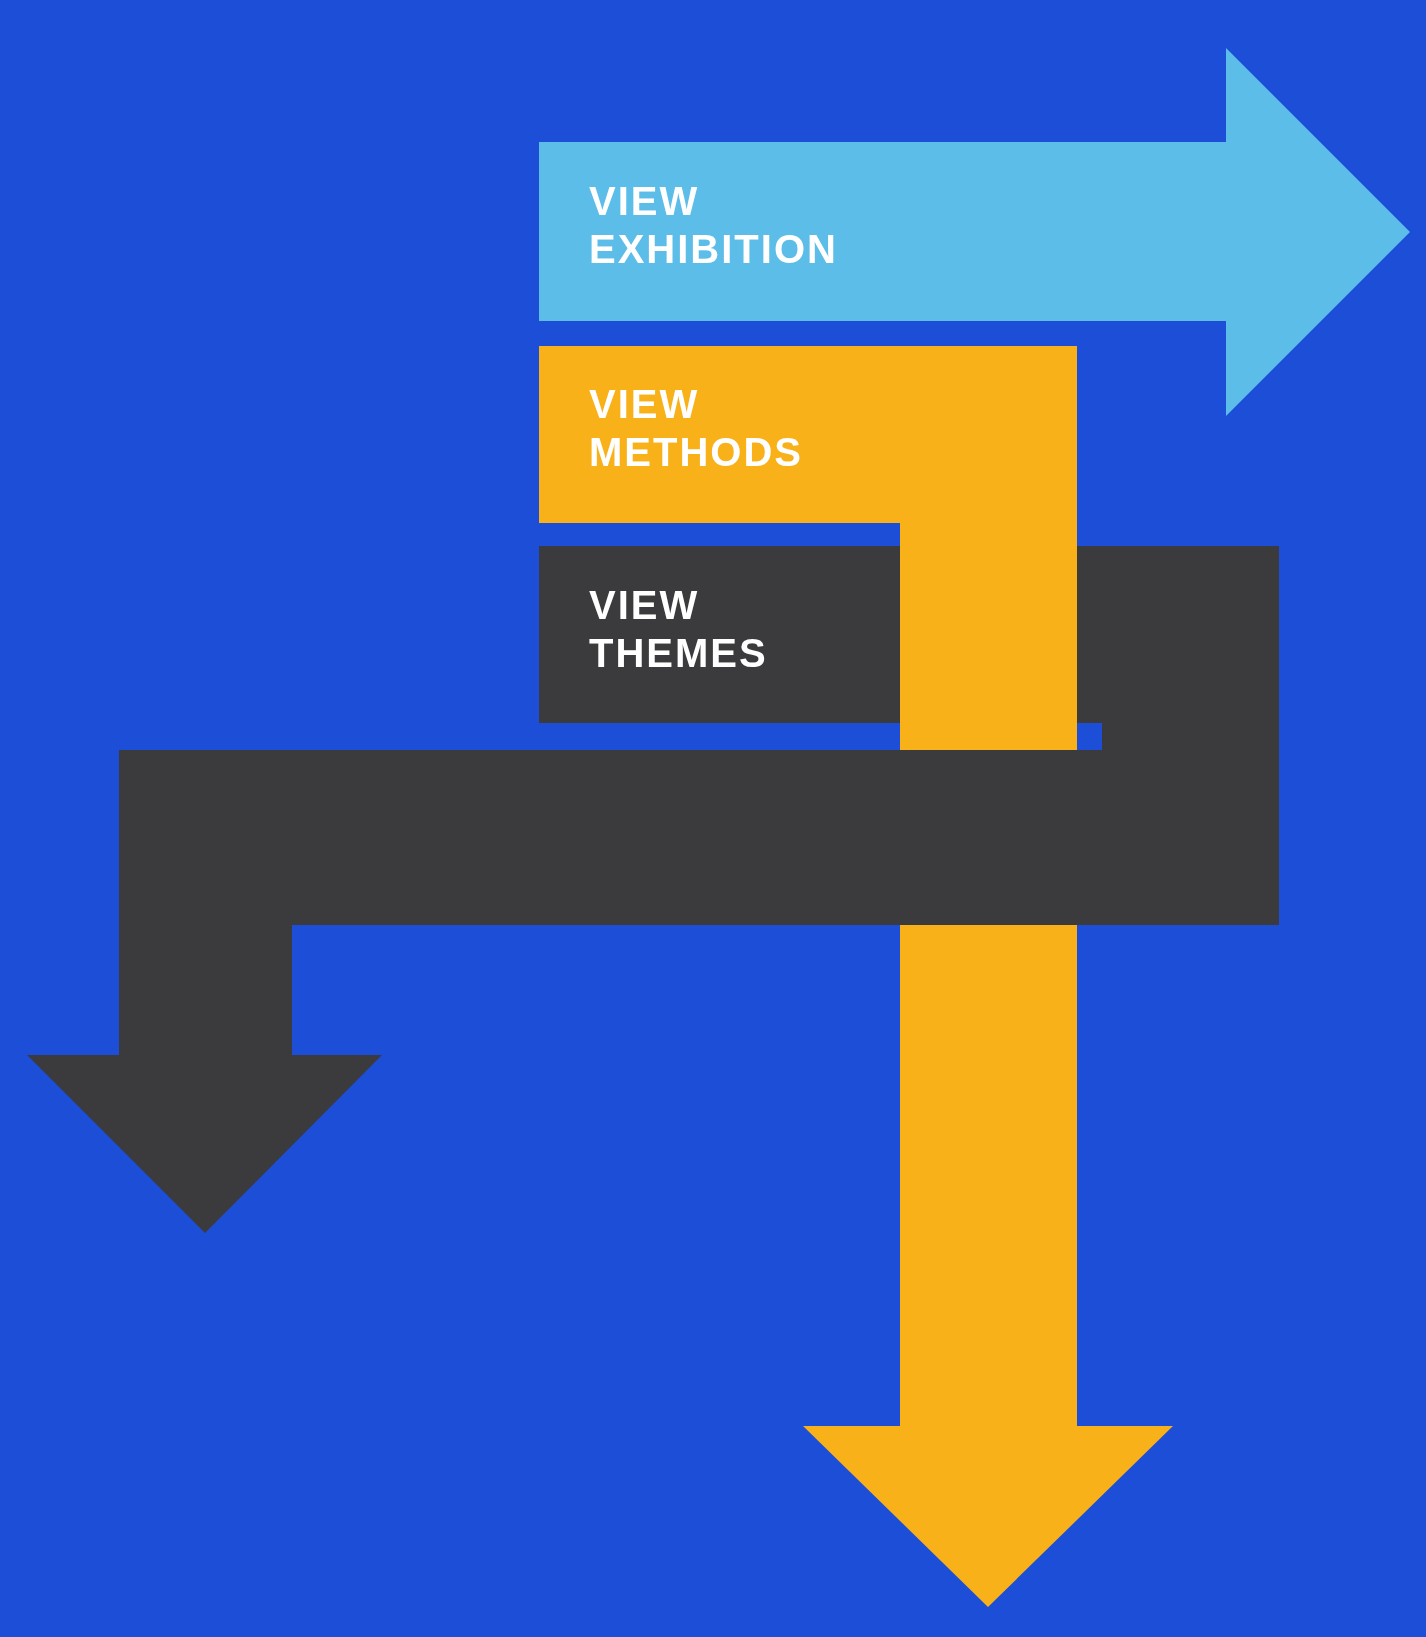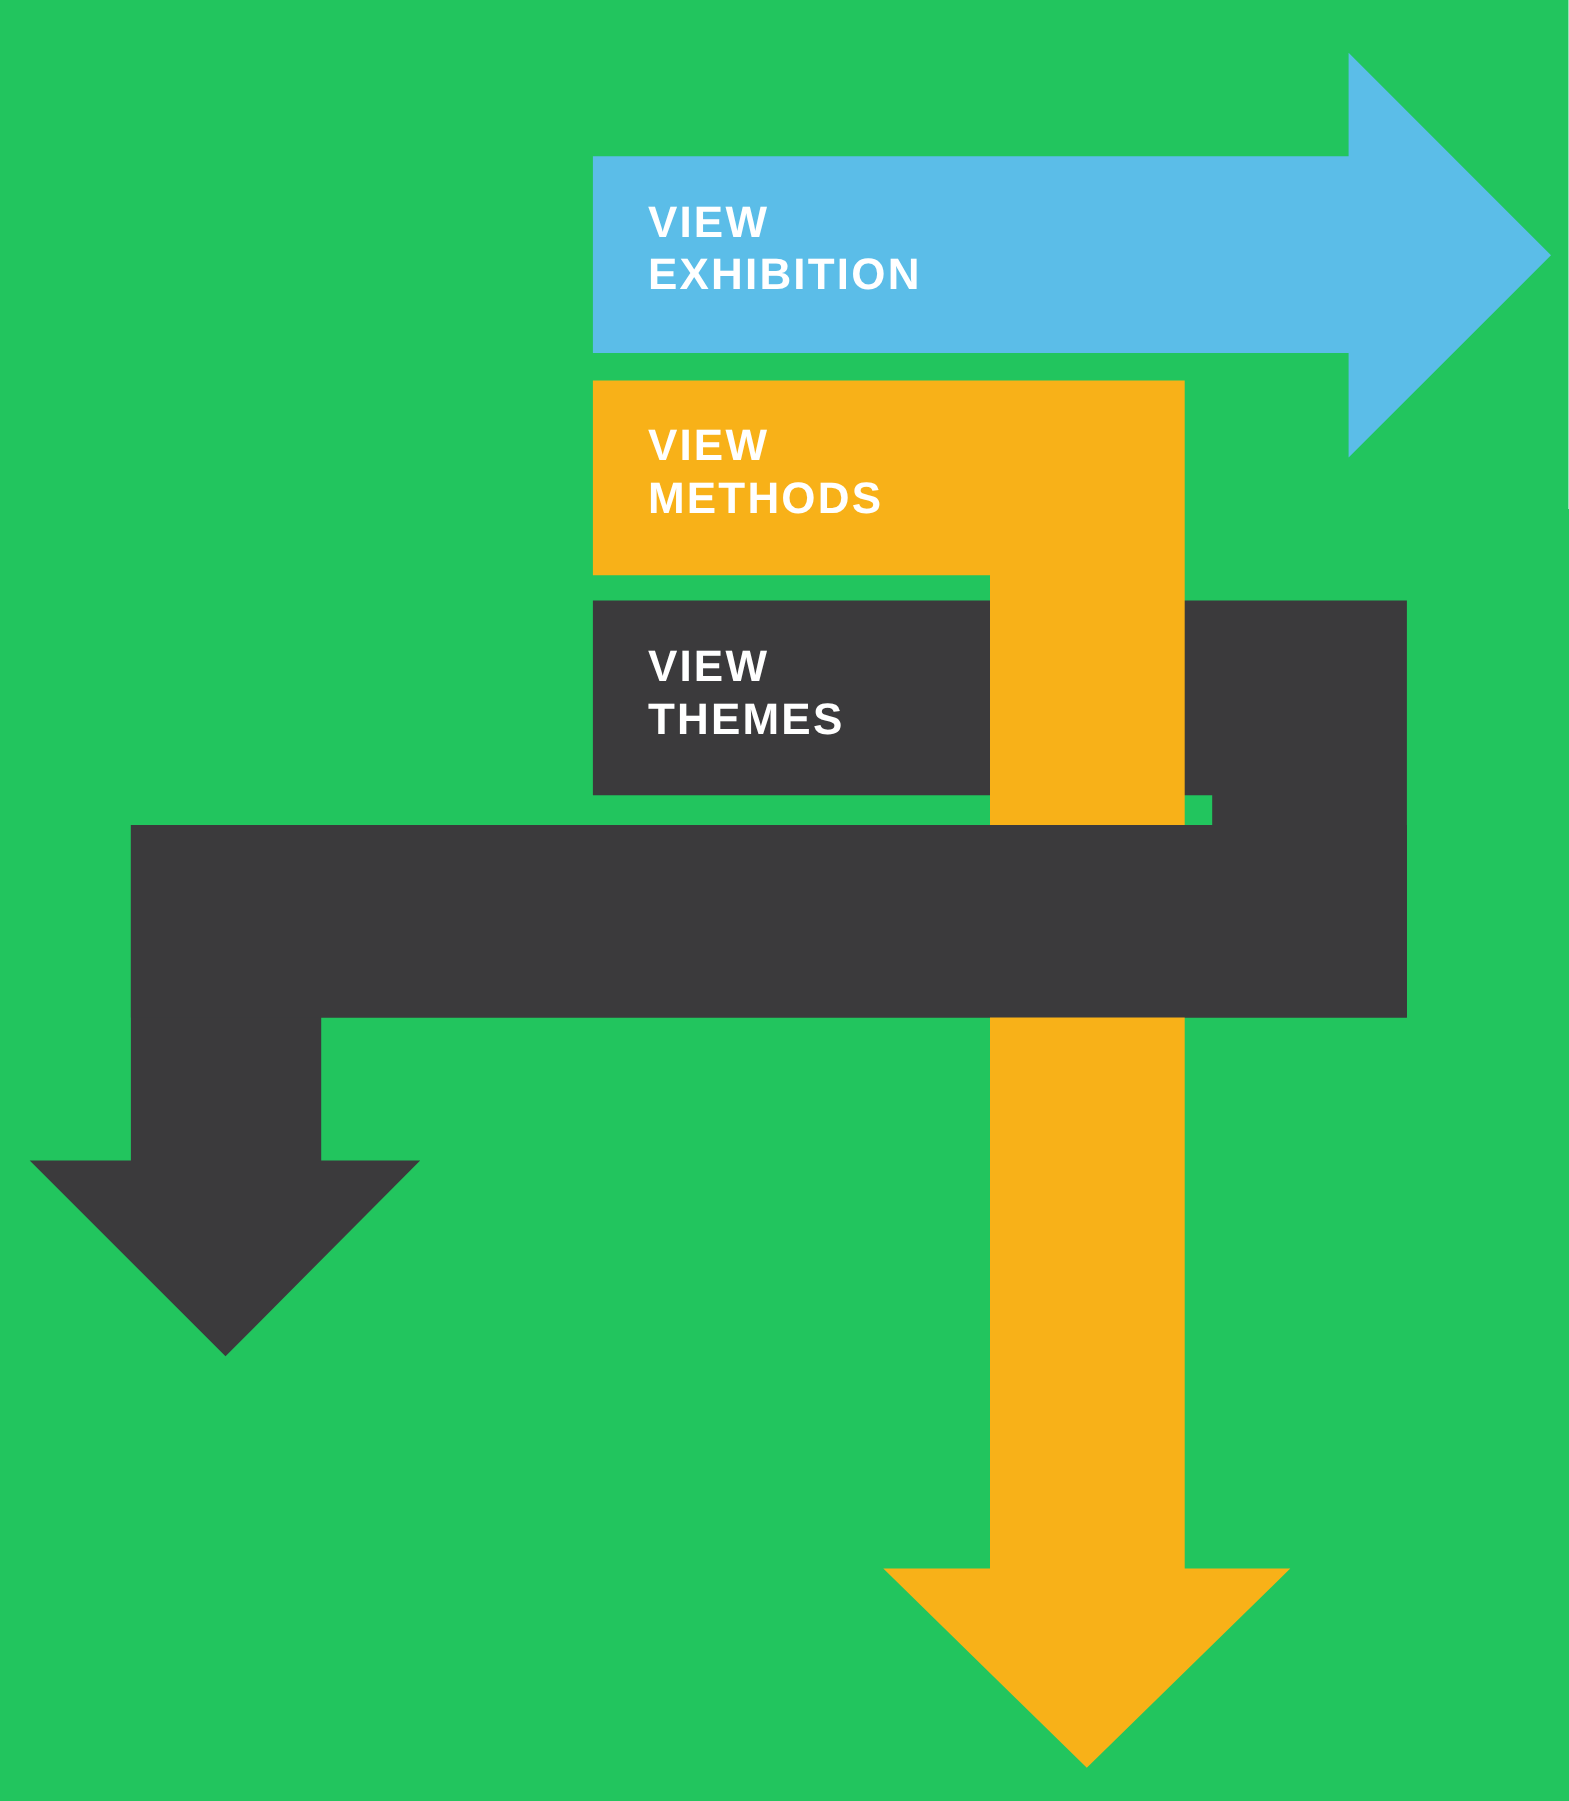--- a/index.html
+++ b/index.html
@@ -4,21 +4,21 @@
 <style>
   html, body {
     margin: 0;
     padding: 0;
     background: #ffffff;
   }
   .stage {
     position: relative;
     width: 1426px;
     height: 1637px;
-    background: #22c55e;
+    background: #1d4ed8;
     overflow: hidden;
     font-family: "Liberation Sans", sans-serif;
   }
   .stage svg {
     position: absolute;
     left: 0;
     top: 0;
     width: 1426px;
     height: 1637px;
     display: block;

